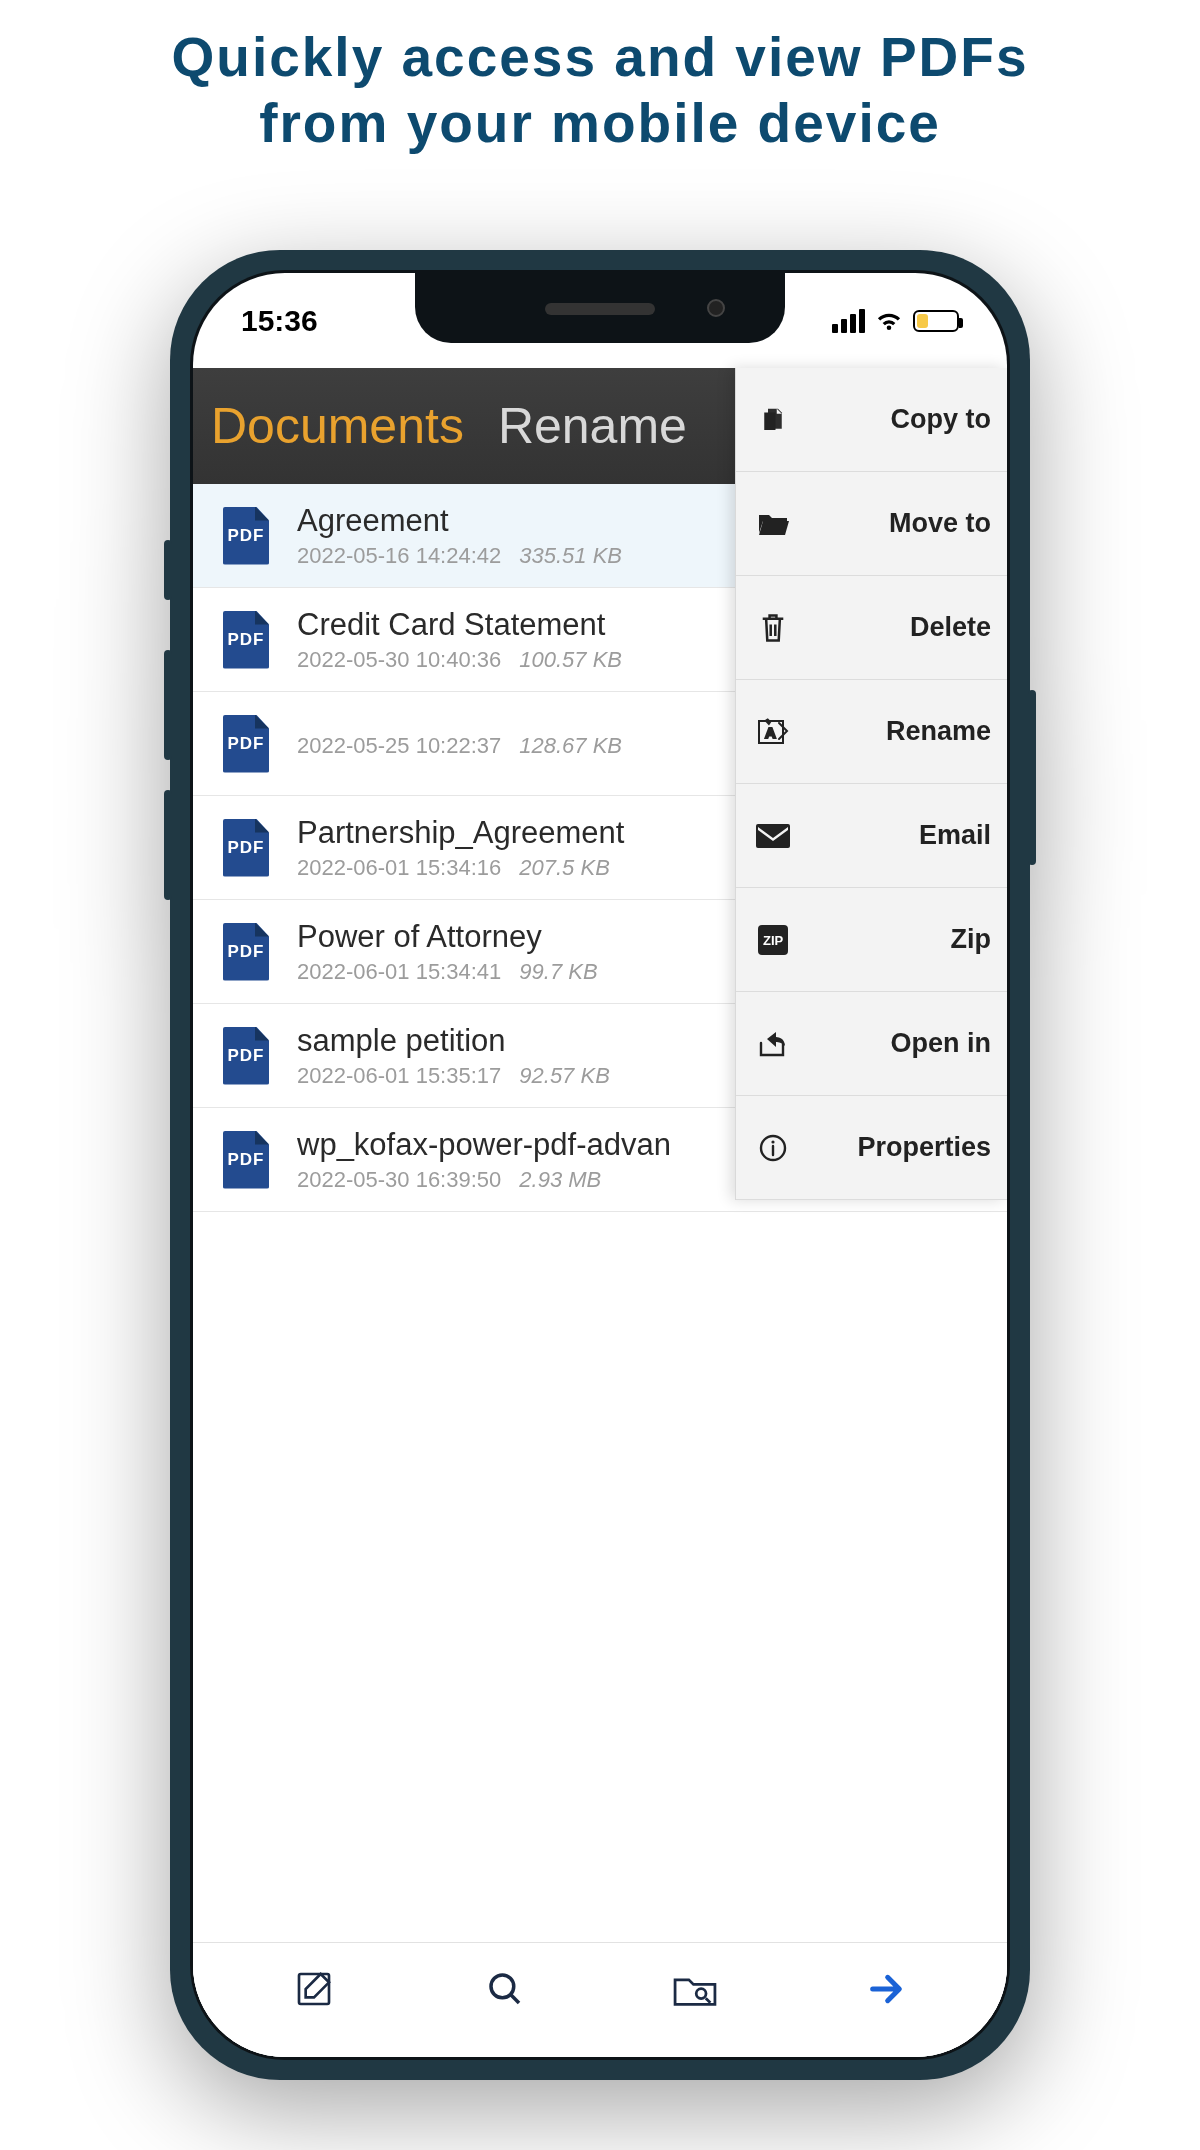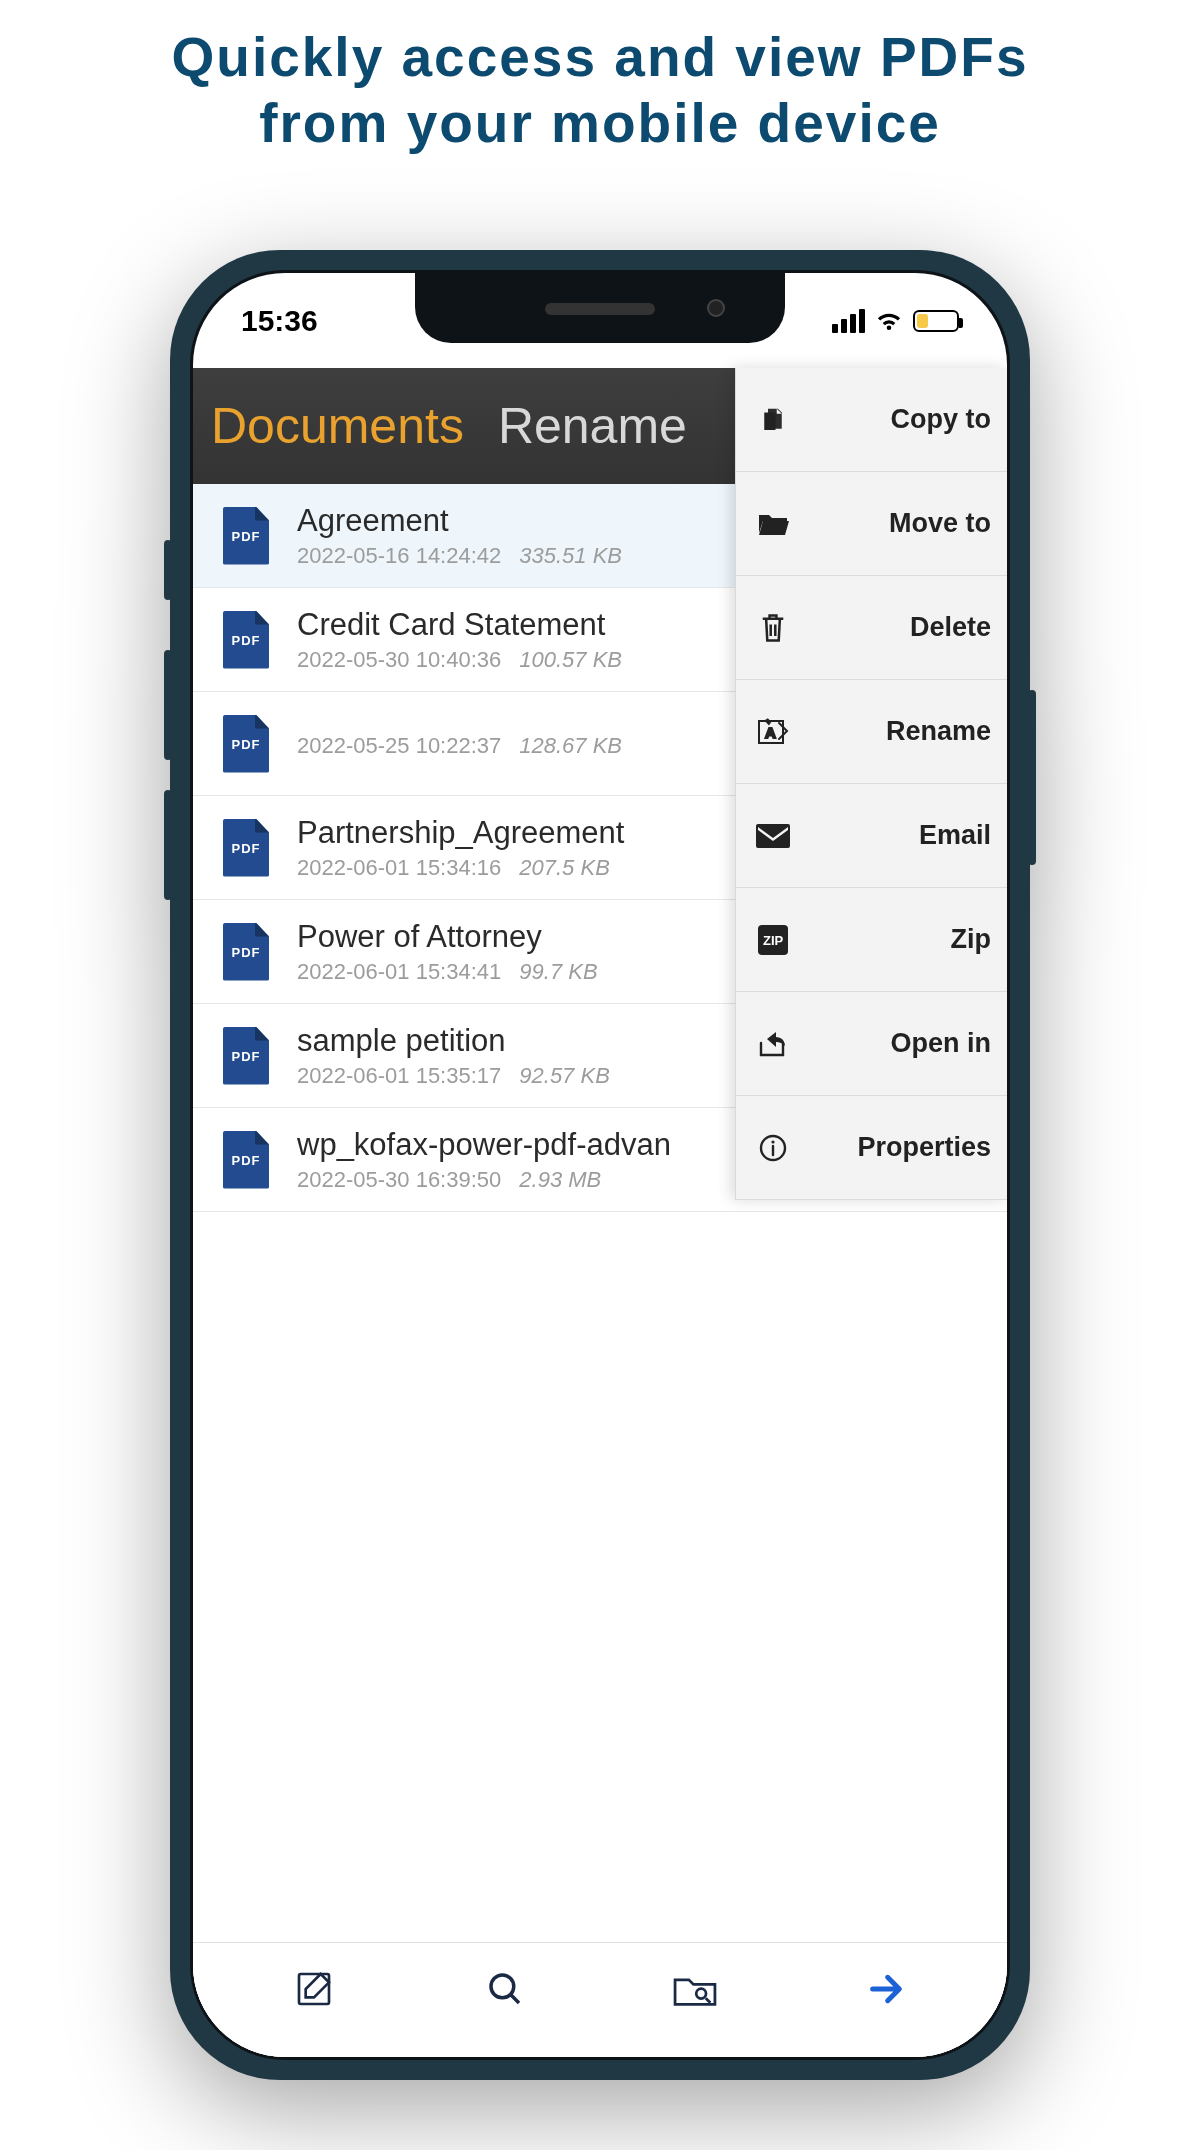--- a/index.html
+++ b/index.html
@@ -123,21 +123,21 @@
     clip-path: polygon(0 0, 72% 0, 100% 24%, 100% 100%, 0 100%);
     border-radius: 2px;
   }
   .pdf-icon .fold{
     position:absolute; top:0; right:0; width:14px; height:14px;
     background:#16345f;
     clip-path: polygon(0 0, 100% 100%, 0 100%);
   }
   .pdf-icon .lbl{
     position:absolute; left:0; right:0; top:50%; transform:translateY(-48%);
-    text-align:center; color:#fff; font-size:13px; font-weight:800; letter-spacing:1px;
+    text-align:center; color:#fff; font-size:17px; font-weight:800; letter-spacing:1px;
   }
   .row .meta { flex:1; min-width:0; }
   .row .name { font-size: 31px; color:#2a2a2a; white-space:nowrap; overflow:hidden; text-overflow:clip; }
   .row .sub  { font-size: 22px; color:#9c9c9c; margin-top:4px; }
   .row .sub .sz{ margin-left:18px;font-style:italic; }
 
   
   .panel {
     position: absolute;
     top: 95px;

